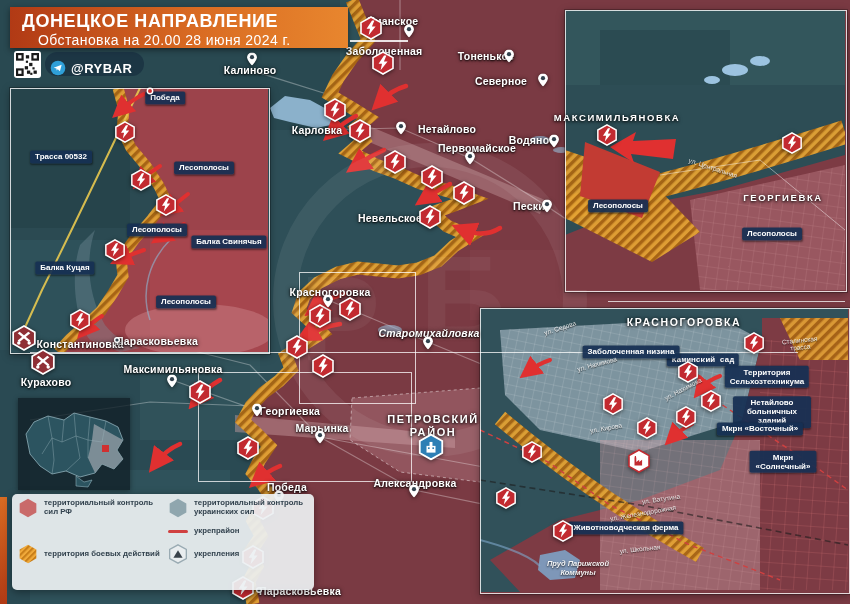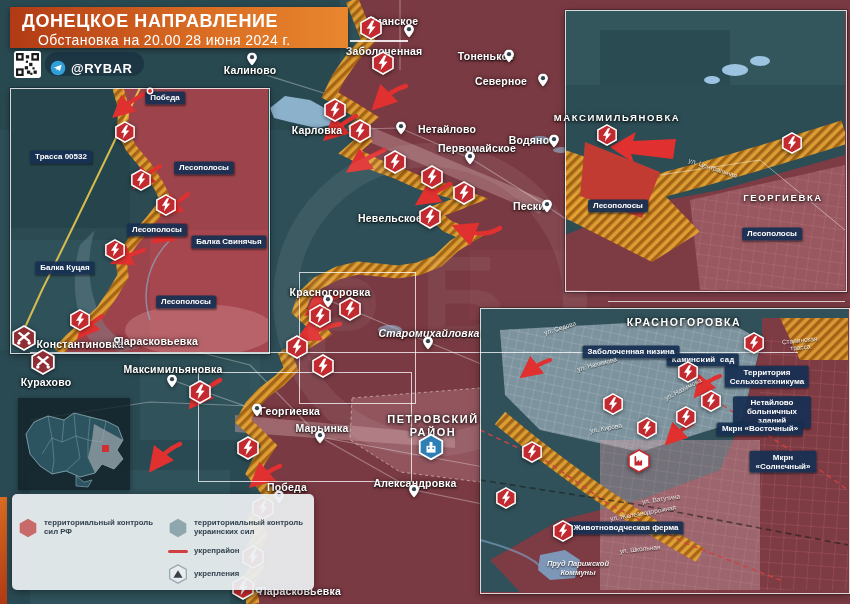--- a/index.html
+++ b/index.html
@@ -36,21 +36,21 @@
   #tgpill .tg{width:16px;height:16px;}
   #tgpill span{color:#fff;font-weight:800;font-size:13px;letter-spacing:.5px;}
   
   .frame{position:absolute;border:1px solid rgba(255,255,255,.8);z-index:4;
     box-shadow:0 0 0 1px rgba(0,0,0,.25), 0 2px 8px rgba(0,0,0,.35);pointer-events:none;}
   .srcrect{position:absolute;border:1px solid rgba(255,255,255,.75);z-index:3;pointer-events:none;}
   .connline{position:absolute;height:1px;background:rgba(255,255,255,.75);z-index:3;pointer-events:none;}
   
   #legend{position:absolute;left:12px;top:494px;width:302px;height:96px;z-index:9;
     background:rgba(236,240,242,.93);border-radius:5px;box-shadow:0 2px 8px rgba(0,0,0,.4);
-    display:grid;grid-template-columns:150px 146px;padding:24px 0 7px 6px;box-sizing:border-box;align-content:space-between;}
+    display:grid;grid-template-columns:150px 146px;padding:4px 0 7px 6px;box-sizing:border-box;align-content:space-between;}
   .leg-col{display:flex;flex-direction:column;justify-content:space-between;gap:3px;}
   .leg-row{display:flex;align-items:center;gap:6px;min-height:18px;}
   .leg-ic{width:20px;height:20px;flex:0 0 20px;display:flex;align-items:center;justify-content:center;}
   .leg-ic svg{width:20px;height:20px;display:block;}
   .leg-lbl{font-size:7.8px;line-height:1.15;color:#32424e;font-weight:600;}
   .fline{width:22px;height:3px;background:#d04040;border-radius:2px;}
   #edgebar{position:absolute;left:0;top:497px;width:7px;height:107px;z-index:9;
     background:linear-gradient(180deg,#d96b22,#b13a15);}
   
   #minimap{position:absolute;left:18px;top:398px;width:112px;height:92px;z-index:2;
@@ -674,20 +674,34 @@
   <div id="legend">
     <div class="leg-col" id="leg-col0">
         <div class="leg-row">
           <span class="leg-ic">
             <svg viewBox="0 0 24 24">
               <polygon points="12,1 22,6.6 22,17.4 12,23 2,17.4 2,6.6" fill="#c96a6a" stroke="none" stroke-width="1.6"></polygon>
             </svg>
           </span>
           <div class="leg-lbl">территориальный контроль сил РФ</div>
         </div>
+        <div class="leg-row">
+          <span class="leg-ic">
+            <svg viewBox="0 0 24 24">
+              <defs>
+                <pattern id="lb" width="5" height="5" patternUnits="userSpaceOnUse" patternTransform="rotate(45)">
+                  <rect width="5" height="5" fill="#f0a93a"></rect>
+                  <rect width="2.4" height="5" fill="#c77d18"></rect>
+                </pattern>
+              </defs>
+              <polygon points="12,1 22,6.6 22,17.4 12,23 2,17.4 2,6.6" fill="url(#lb)" stroke="none" stroke-width="1.6"></polygon>
+            </svg>
+          </span>
+          <div class="leg-lbl">территория боевых действий</div>
+        </div>
       </div>
     <div class="leg-col" id="leg-col1">
         <div class="leg-row">
           <span class="leg-ic">
             <svg viewBox="0 0 24 24">
               <polygon points="12,1 22,6.6 22,17.4 12,23 2,17.4 2,6.6" fill="#8fa6ae" stroke="none" stroke-width="1.6"></polygon>
             </svg>
           </span>
           <div class="leg-lbl">территориальный контроль украинских сил</div>
         </div>

